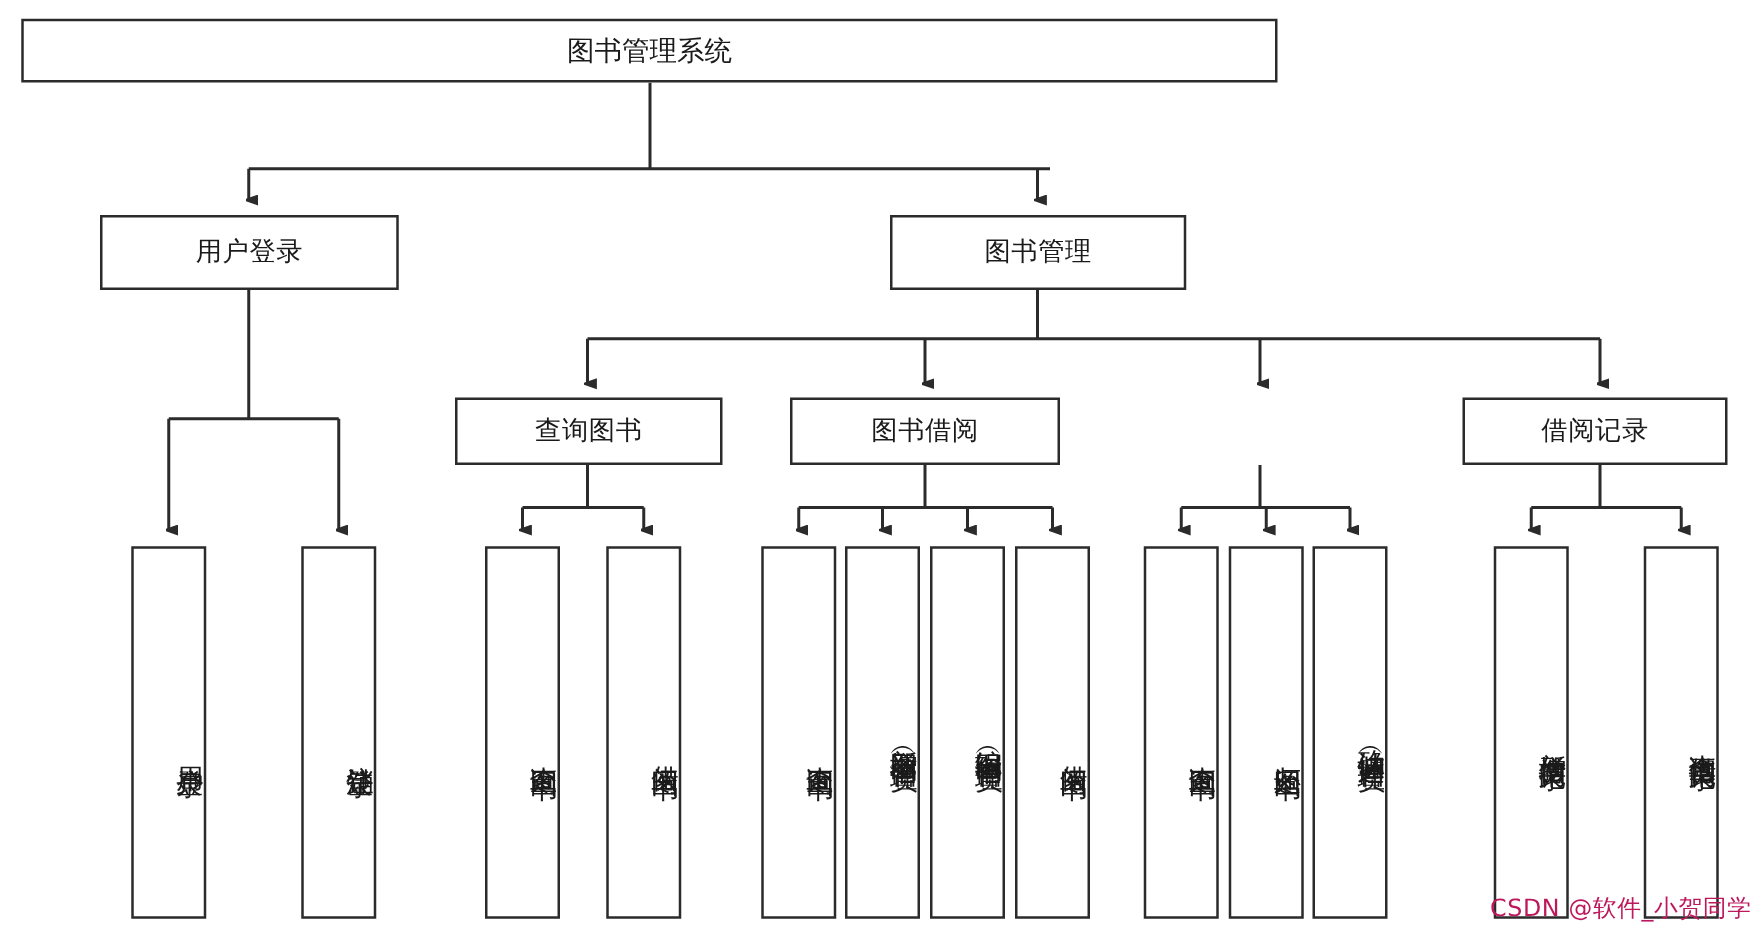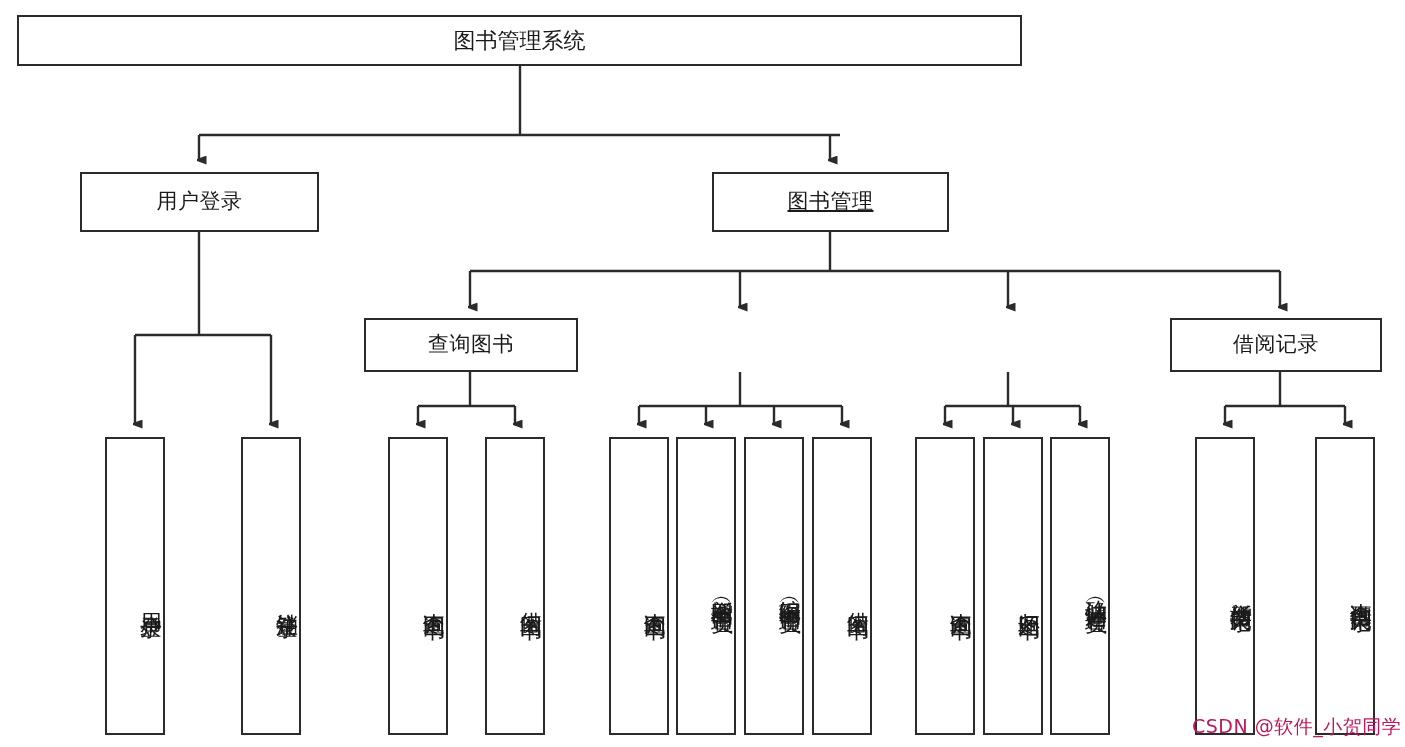--- a/index.html
+++ b/index.html
@@ -121,26 +121,29 @@
     </g>
   </svg>
 
   <div class="node root" style="left:17px; top:15px; width:1005px; height:51px;">
     <span>图书管理系统</span>
   </div>
 
   <div class="node h" style="left:80px; top:172px; width:239px; height:60px;">
     <span>用户登录</span>
   </div>
-  <div class="node h" style="left:712px; top:172px; width:237px; height:60px;text-decoration:underline;">
+  <div class="node h" style="left:712px; top:172px; width:237px; height:60px;">
     <span>图书管理</span>
   </div>
 
   <div class="node h" style="left:364px; top:318px; width:214px; height:54px;">
     <span>查询图书</span>
+  </div>
+  <div class="node h" style="left:632px; top:318px; width:216px; height:54px;">
+    <span>图书借阅</span>
   </div>
   <div class="node h" style="left:1170px; top:318px; width:212px; height:54px;">
     <span>借阅记录</span>
   </div>
 
   <div class="node v" style="left:105px; top:437px; width:60px; height:298px;">
     <span>用户登录</span>
   </div>
   <div class="node v" style="left:241px; top:437px; width:60px; height:298px;">
     <span>注销登录</span>

